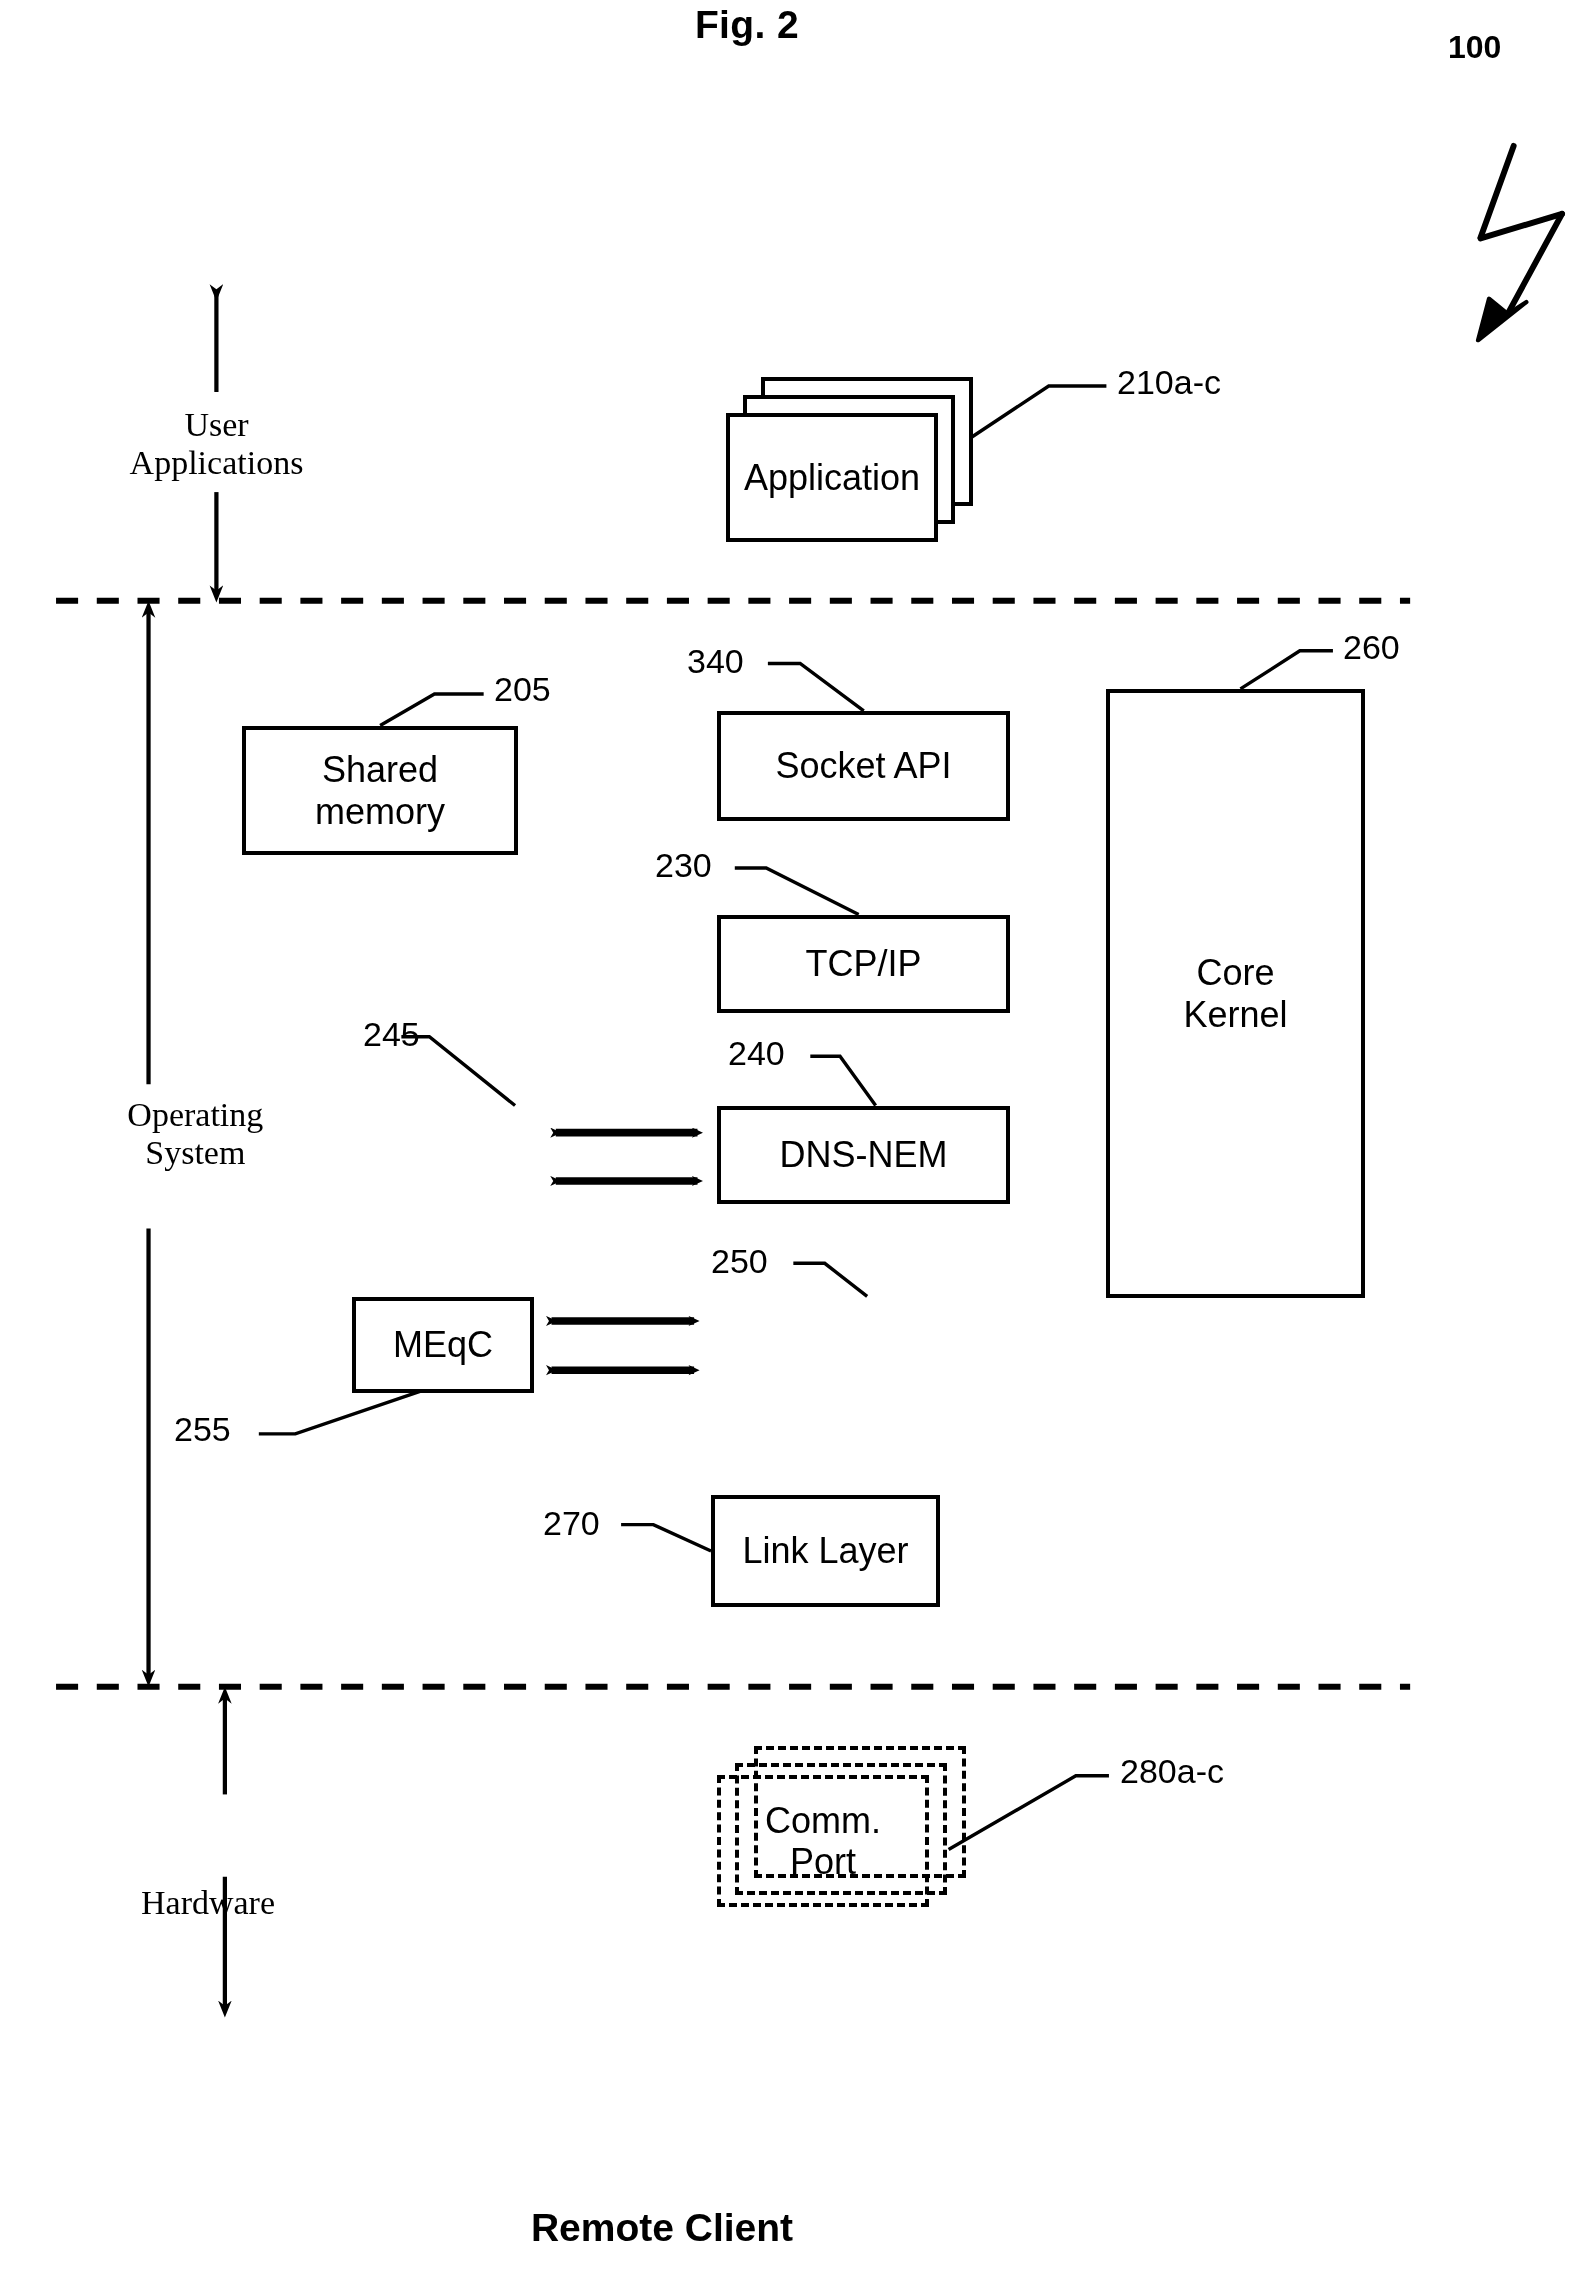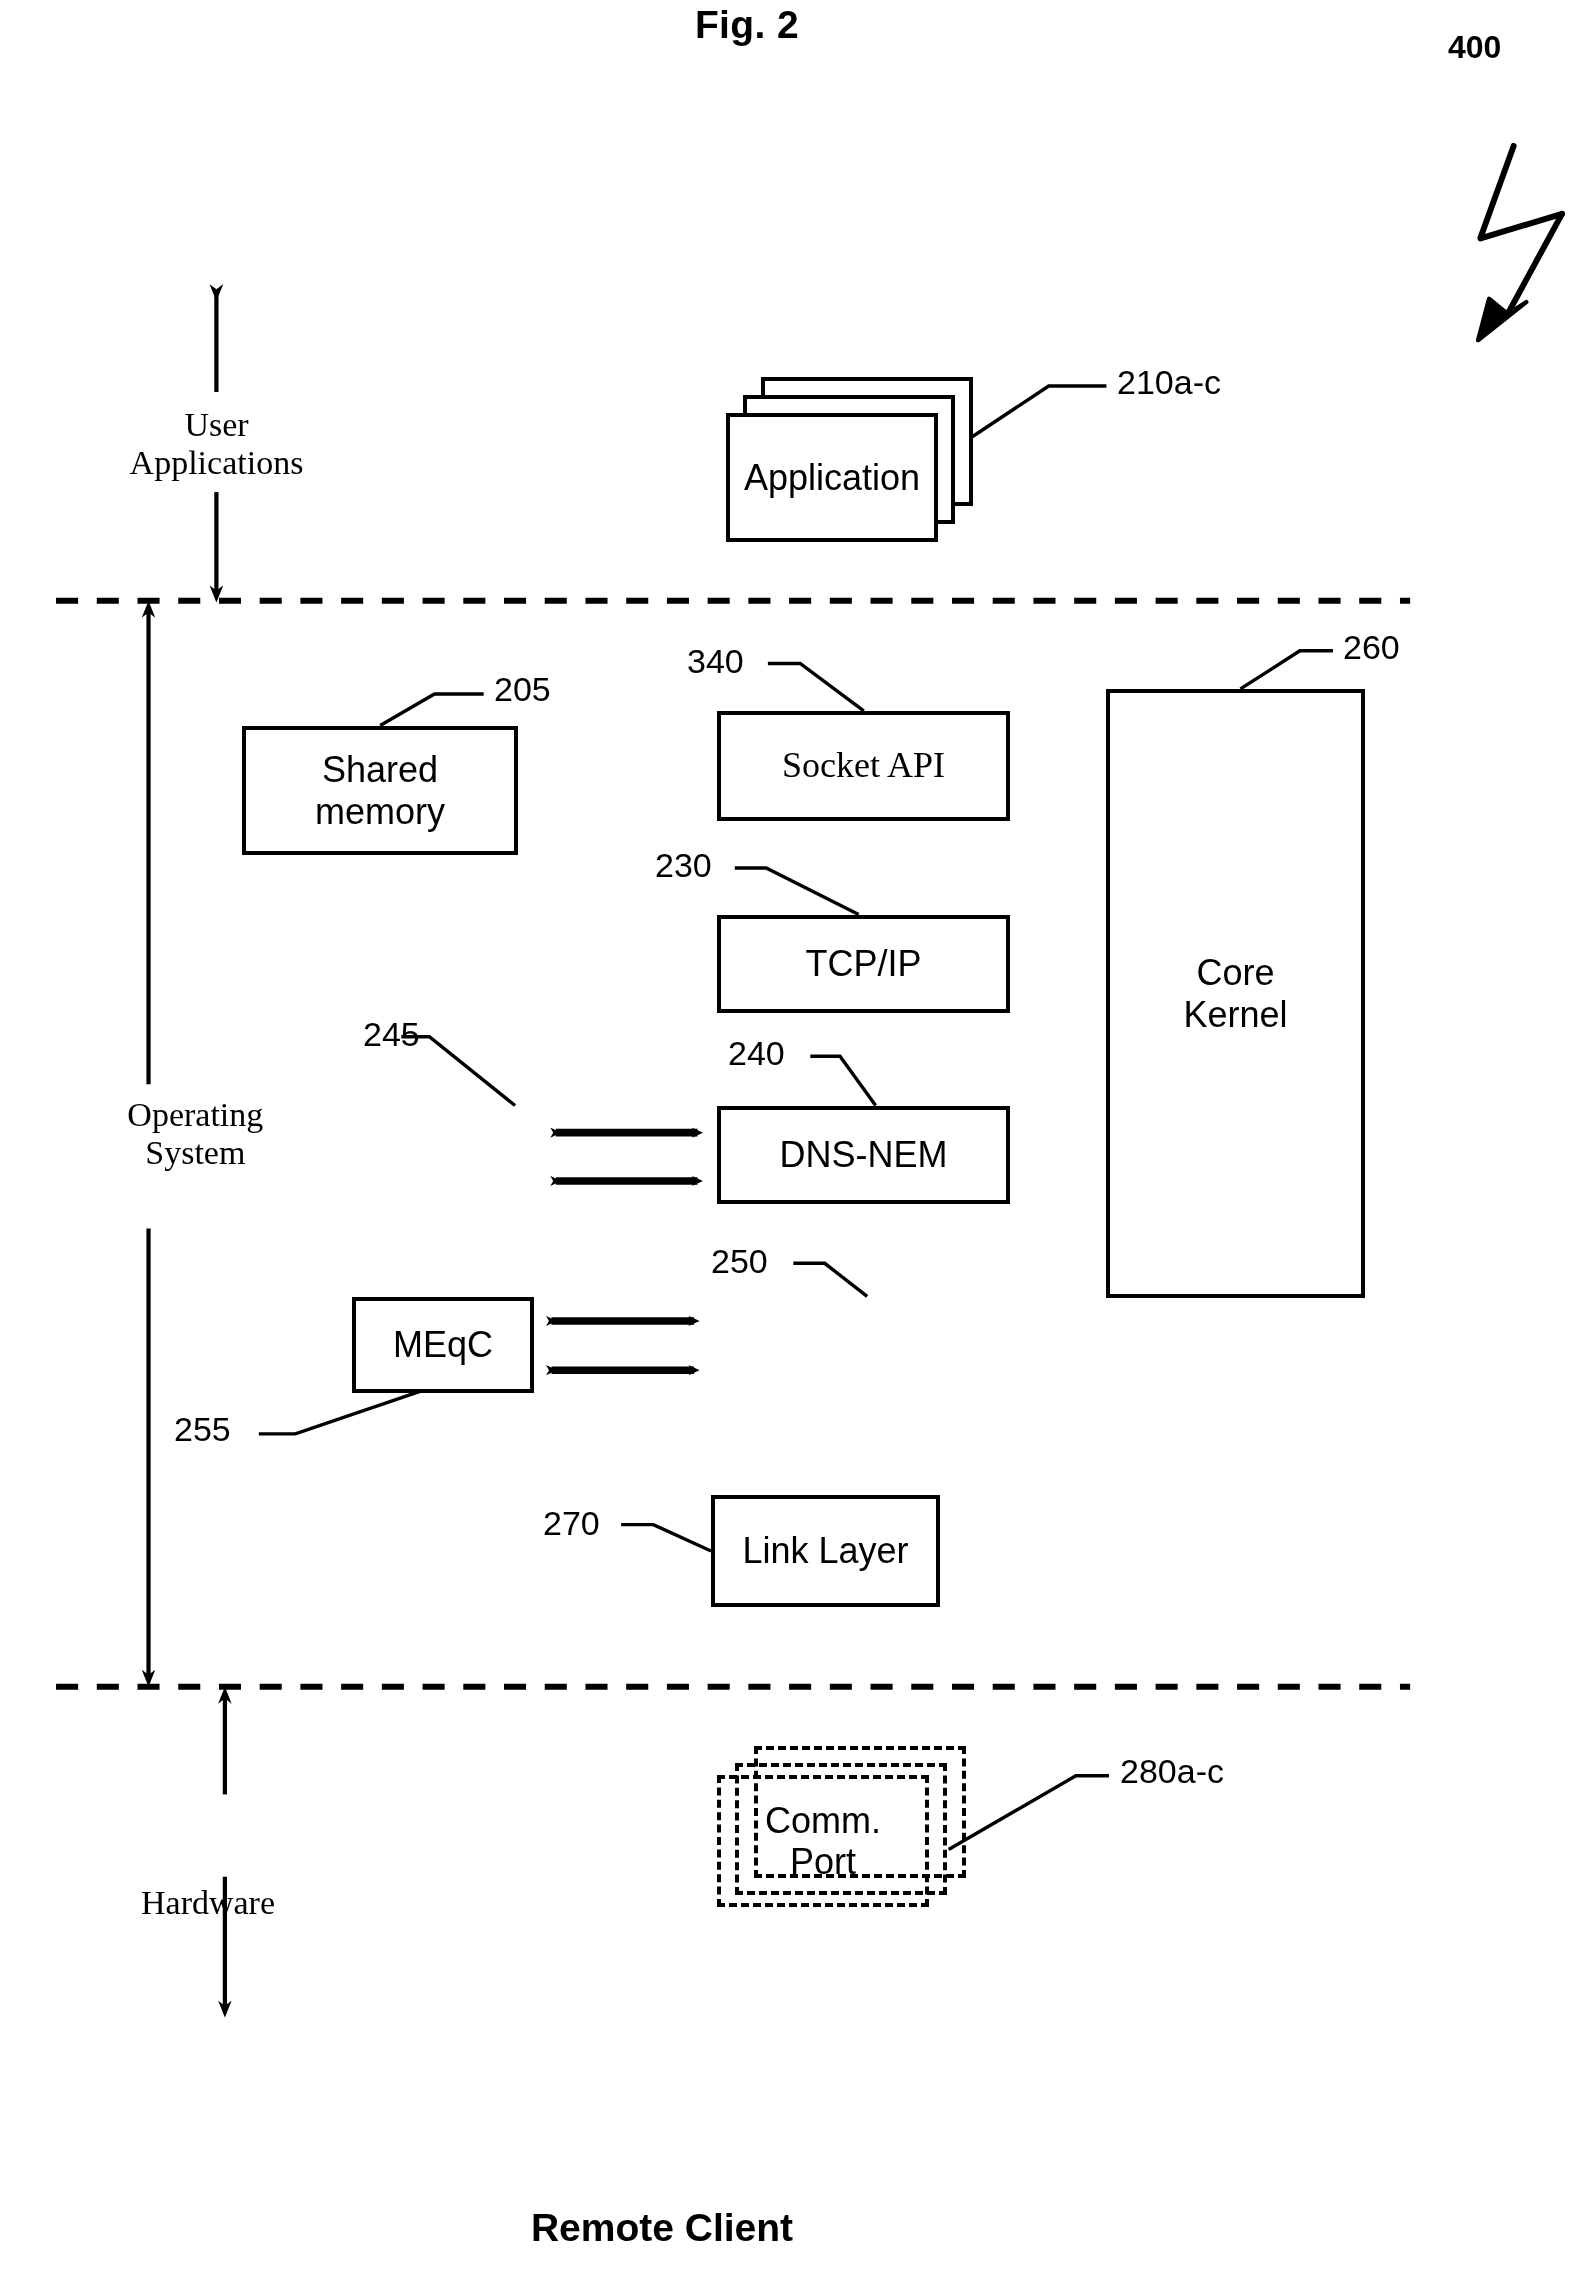--- a/index.html
+++ b/index.html
@@ -180,42 +180,42 @@
 
     <g stroke="#000" stroke-width="9" fill="none">
       <line x1="650" y1="1557" x2="818" y2="1557" marker-start="url(#ah)" marker-end="url(#ah)"></line>
     </g>
     <g stroke="#000" stroke-width="9" fill="none">
       <line x1="650" y1="1615" x2="818" y2="1615" marker-start="url(#ah)" marker-end="url(#ah)"></line>
     </g>
   </svg>
 
   <div class="abs fig-title">Fig. 2</div>
-  <div class="abs ref-200">400</div>
+  <div class="abs ref-200">100</div>
 
   <div class="abs region-label" id="lbl-user-apps">User
 Applications</div>
   <div class="abs region-label" id="lbl-os">Operating
 System</div>
   <div class="abs region-label" id="lbl-hardware">Hardware</div>
 
   <div class="abs box ghost" style="left:761px; top:377px; width:212px; height:129px;"></div>
   <div class="abs box ghost" style="left:743px; top:395px; width:212px; height:129px;"></div>
   <div class="abs box" style="left:726px; top:413px; width:212px; height:129px;">
     <span>Application</span>
   </div>
   <div class="abs ref" style="left:1117px; top:363px;">210a-c</div>
 
   <div class="abs box" style="left:242px; top:726px; width:276px; height:129px;">
     <span>Shared
 memory</span>
   </div>
   <div class="abs ref" style="left:494px; top:670px;">205</div>
 
-  <div class="abs box" style="left:717px; top:711px; width:293px; height:110px;font-family:Liberation Serif, serif;">
+  <div class="abs box" style="left:717px; top:711px; width:293px; height:110px;">
     <span>Socket  API</span>
   </div>
   <div class="abs ref" style="left:687px; top:642px;">340</div>
 
   <div class="abs box" style="left:717px; top:915px; width:293px; height:98px;">
     <span>TCP/IP</span>
   </div>
   <div class="abs ref" style="left:655px; top:846px;">230</div>
 
   <div class="abs ref" style="left:363px; top:1015px;">245</div>

